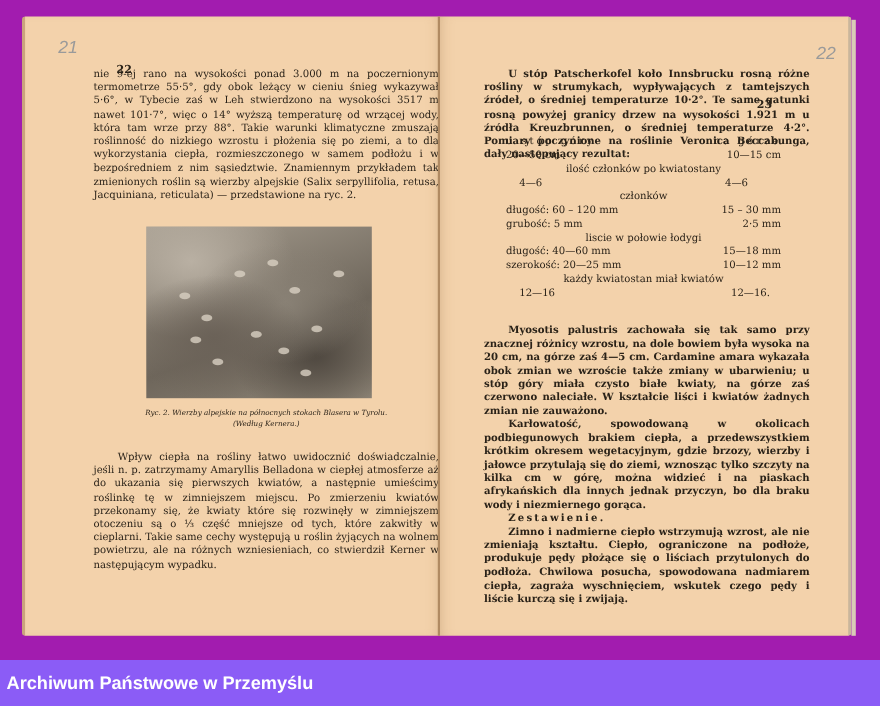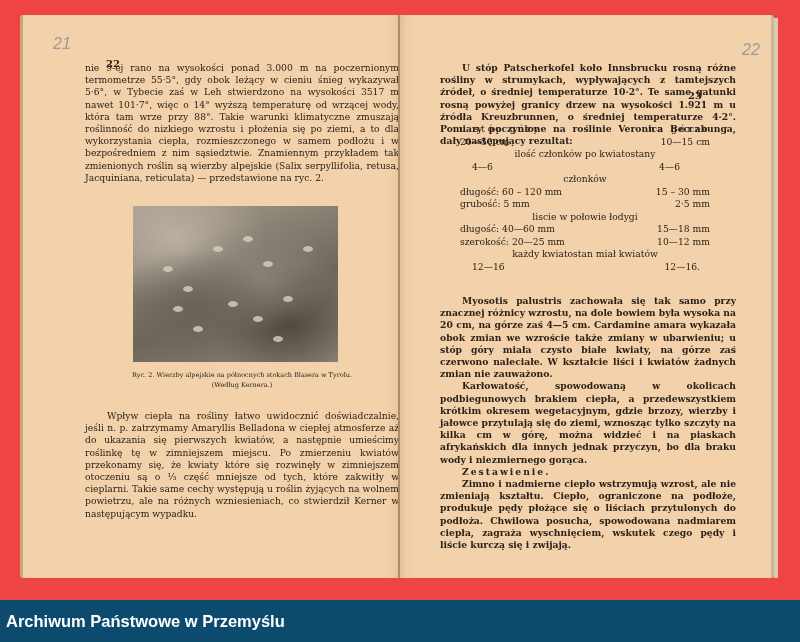--- a/index.html
+++ b/index.html
@@ -1,20 +1,20 @@
 <!DOCTYPE html>
 <html><head>
 <meta charset="utf-8">
 <style>
   html, body { margin:0; padding:0; }
   body {
     width:800px; height:642px; background:#1e1e1e; position:relative; overflow:hidden;
     font-family:"DejaVu Serif", "Liberation Serif", serif;
   }
-  .scan-area { position:absolute; left:0; top:0; width:800px; height:600px; background:#ef4444; }
+  .scan-area { position:absolute; left:0; top:0; width:800px; height:600px; background:#a21caf; }
   .page {
     position:absolute; top:15px; height:563px; background:#f3d2ab;
     color:#2a2218; box-sizing:border-box;
   }
   .page-left { left:20px; width:380px; border-left:3px solid #caa47d; border-radius:3px 0 0 3px;
     box-shadow: inset -8px 0 14px -10px rgba(120,80,40,0.35); }
   .page-right { left:400px; width:374px; border-right:3px solid #c9b69c; border-radius:0 3px 3px 0;
     box-shadow: inset 8px 0 14px -10px rgba(120,80,40,0.35); }
   .gutter { position:absolute; left:398px; top:15px; width:2px; height:563px; background:#b08a62; }
   .page-edge { position:absolute; left:774px; top:18px; width:4px; height:560px; background:#d9cbb6; }
@@ -32,29 +32,29 @@
   .block-top-left { top:47px; }
   .figure { position:absolute; left:110px; top:191px; width:205px; height:156px;
     background:
       radial-gradient(ellipse at 30% 65%, #6b6258 0%, rgba(0,0,0,0) 40%),
       radial-gradient(ellipse at 60% 45%, #8a8276 0%, rgba(0,0,0,0) 45%),
       radial-gradient(ellipse at 75% 75%, #4f4840 0%, rgba(0,0,0,0) 35%),
       radial-gradient(ellipse at 20% 20%, #b9b0a3 0%, rgba(0,0,0,0) 40%),
       linear-gradient(160deg, #a79e90, #6e665b 60%, #8e8577);
   }
   .figure .leaf { position:absolute; width:10px; height:6px; border-radius:50%; background:#d8d0c2; opacity:.8; }
-  .caption { position:absolute; left:62px; top:355px; width:314px; font-size:6.5px; line-height:10px; text-align:center; }
+  .caption { position:absolute; left:62px; top:355px; width:314px; font-size:6.5px; line-height:10px; text-align:center;font-style:italic; }
   .block-after-fig { top:395px; }
   .block-top-right { top:47px;font-weight:bold; }
   .table { position:absolute; left:60px; width:250px; font-size:9.2px; line-height:12.5px; }
   .row { display:flex; justify-content:space-between; }
   .center { text-align:center; }
   .spaced { letter-spacing:2.6px; }
   .block-bottom-right { top:280px;font-weight:bold; }
-  .footer { position:absolute; left:0; top:600px; width:800px; height:42px; background:#0c4a6e; }
+  .footer { position:absolute; left:0; top:600px; width:800px; height:42px; background:#8b5cf6; }
   .footer-text { position:absolute; left:6px; top:12px; color:#ffffff; font-family:"Liberation Sans", sans-serif; font-weight:bold; font-size:16.5px; }
 </style>
 </head>
 <body>
 
 <div class="scan-area">
   <div class="page page-left">
     <span class="archive-note note-left">21</span>
     <span class="page-num pn-left">22</span>
     <div class="text left-col block-top-left" style="left:62px;width:314px;">

